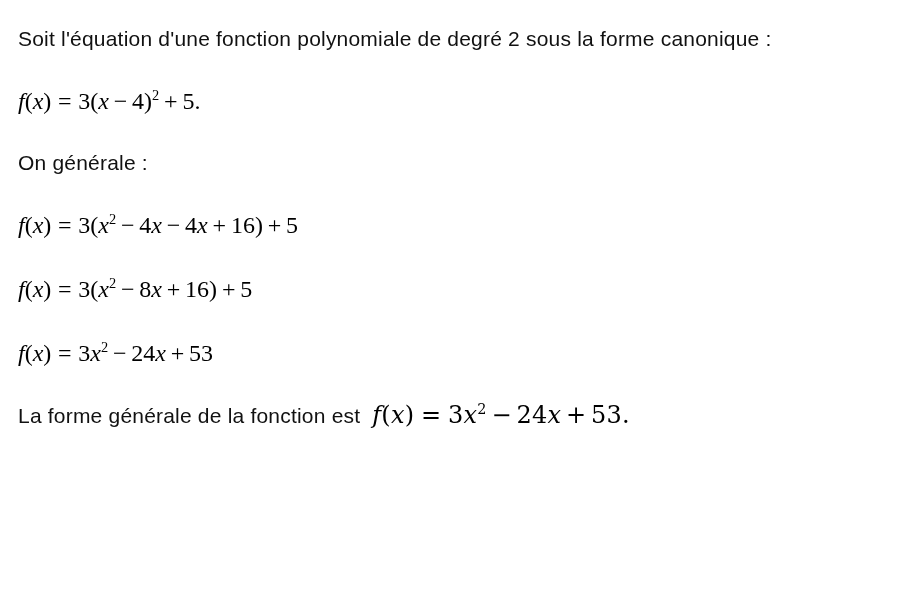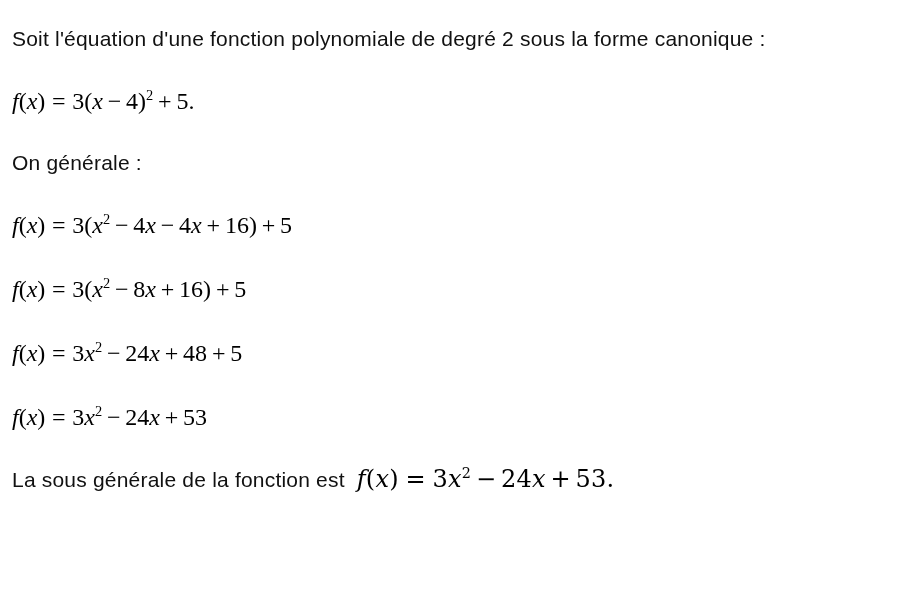--- a/index.html
+++ b/index.html
@@ -5,21 +5,21 @@
   * { margin: 0; padding: 0; box-sizing: border-box; }
   html, body {
     width: 917px;
     height: 603px;
     background: #ffffff;
     overflow: hidden;
   }
   .doc {
     width: 843px;
     height: 603px;
-    padding: 24px 20px 0 12px;
+    padding: 24px 20px 0 18px;
     font-family: "Liberation Sans", sans-serif;
     color: #111111;
   }
   .prose {
     font-size: 21px;
     line-height: 30px;
     letter-spacing: 0.2px;
     margin-bottom: 30px;
     color: #111111;
   }
@@ -74,22 +74,21 @@
 
   <div class="math-line"><span class="mi">f</span>(<span class="mi">x</span>)<span class="mrel">=</span>3(<span class="mi">x</span><span class="mo">−</span>4)<sup>2</sup><span class="mo">+</span>5.</div>
 
   <p class="prose">On générale :</p>
 
 
   <div class="math-line"><span class="mi">f</span>(<span class="mi">x</span>)<span class="mrel">=</span>3(<span class="mi">x</span><sup>2</sup><span class="mo">−</span>4<span class="mi">x</span><span class="mo">−</span>4<span class="mi">x</span><span class="mo">+</span>16)<span class="mo">+</span>5</div>
 
   <div class="math-line"><span class="mi">f</span>(<span class="mi">x</span>)<span class="mrel">=</span>3(<span class="mi">x</span><sup>2</sup><span class="mo">−</span>8<span class="mi">x</span><span class="mo">+</span>16)<span class="mo">+</span>5</div>
 
-  <div class="math-line"><span class="mi">f</span>(<span class="mi">x</span>)<span class="mrel">=</span>3<span class="mi">x</span><sup>2</sup><span class="mo">−</span>24<span class="mi">x</span><span class="mo">+</span>48<span class="mo">+</span>5</div>
 
   <div class="math-line"><span class="mi">f</span>(<span class="mi">x</span>)<span class="mrel">=</span>3<span class="mi">x</span><sup>2</sup><span class="mo">−</span>24<span class="mi">x</span><span class="mo">+</span>53</div>
 
   <div class="prose conclusion">
-    <span>La sous générale de la fonction est</span>
+    <span>La forme générale de la fonction est</span>
     <span class="math-inline"><span class="mi">f</span>(<span class="mi">x</span>)<span class="mrel">=</span>3<span class="mi">x</span><sup>2</sup><span class="mo">−</span>24<span class="mi">x</span><span class="mo">+</span>53.</span>
   </div>
 
 </div>
 
 </body></html>

